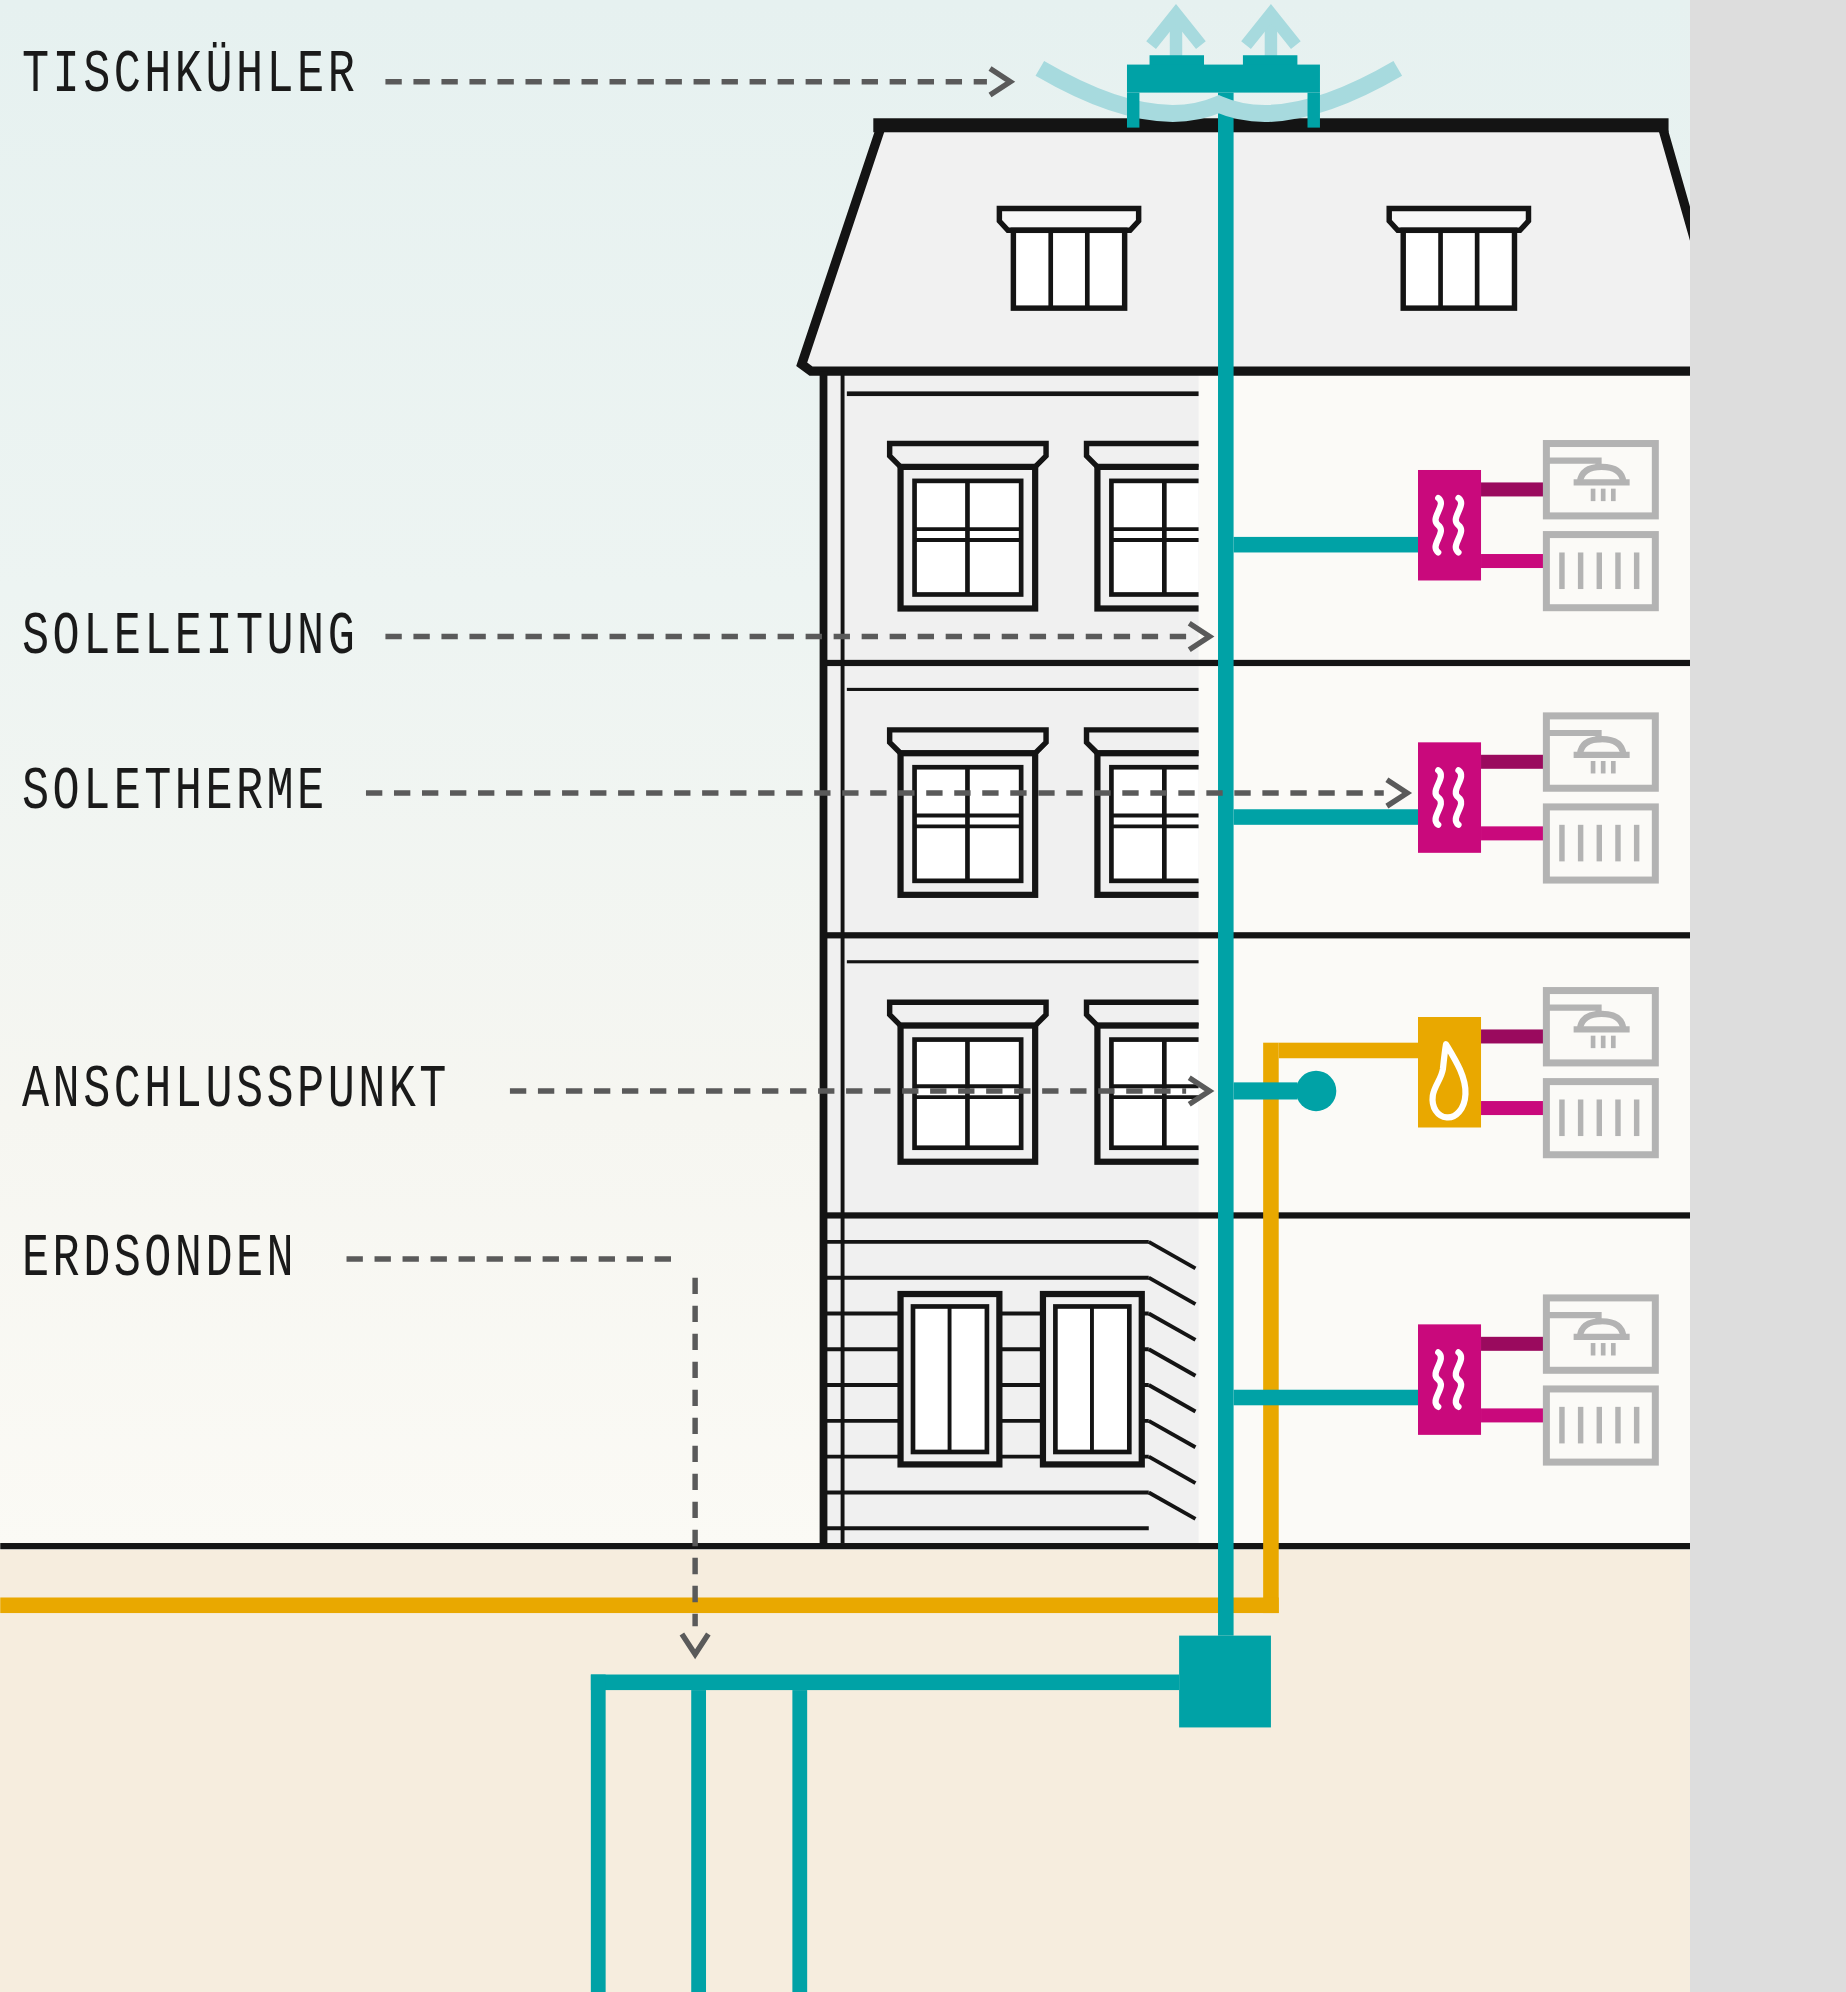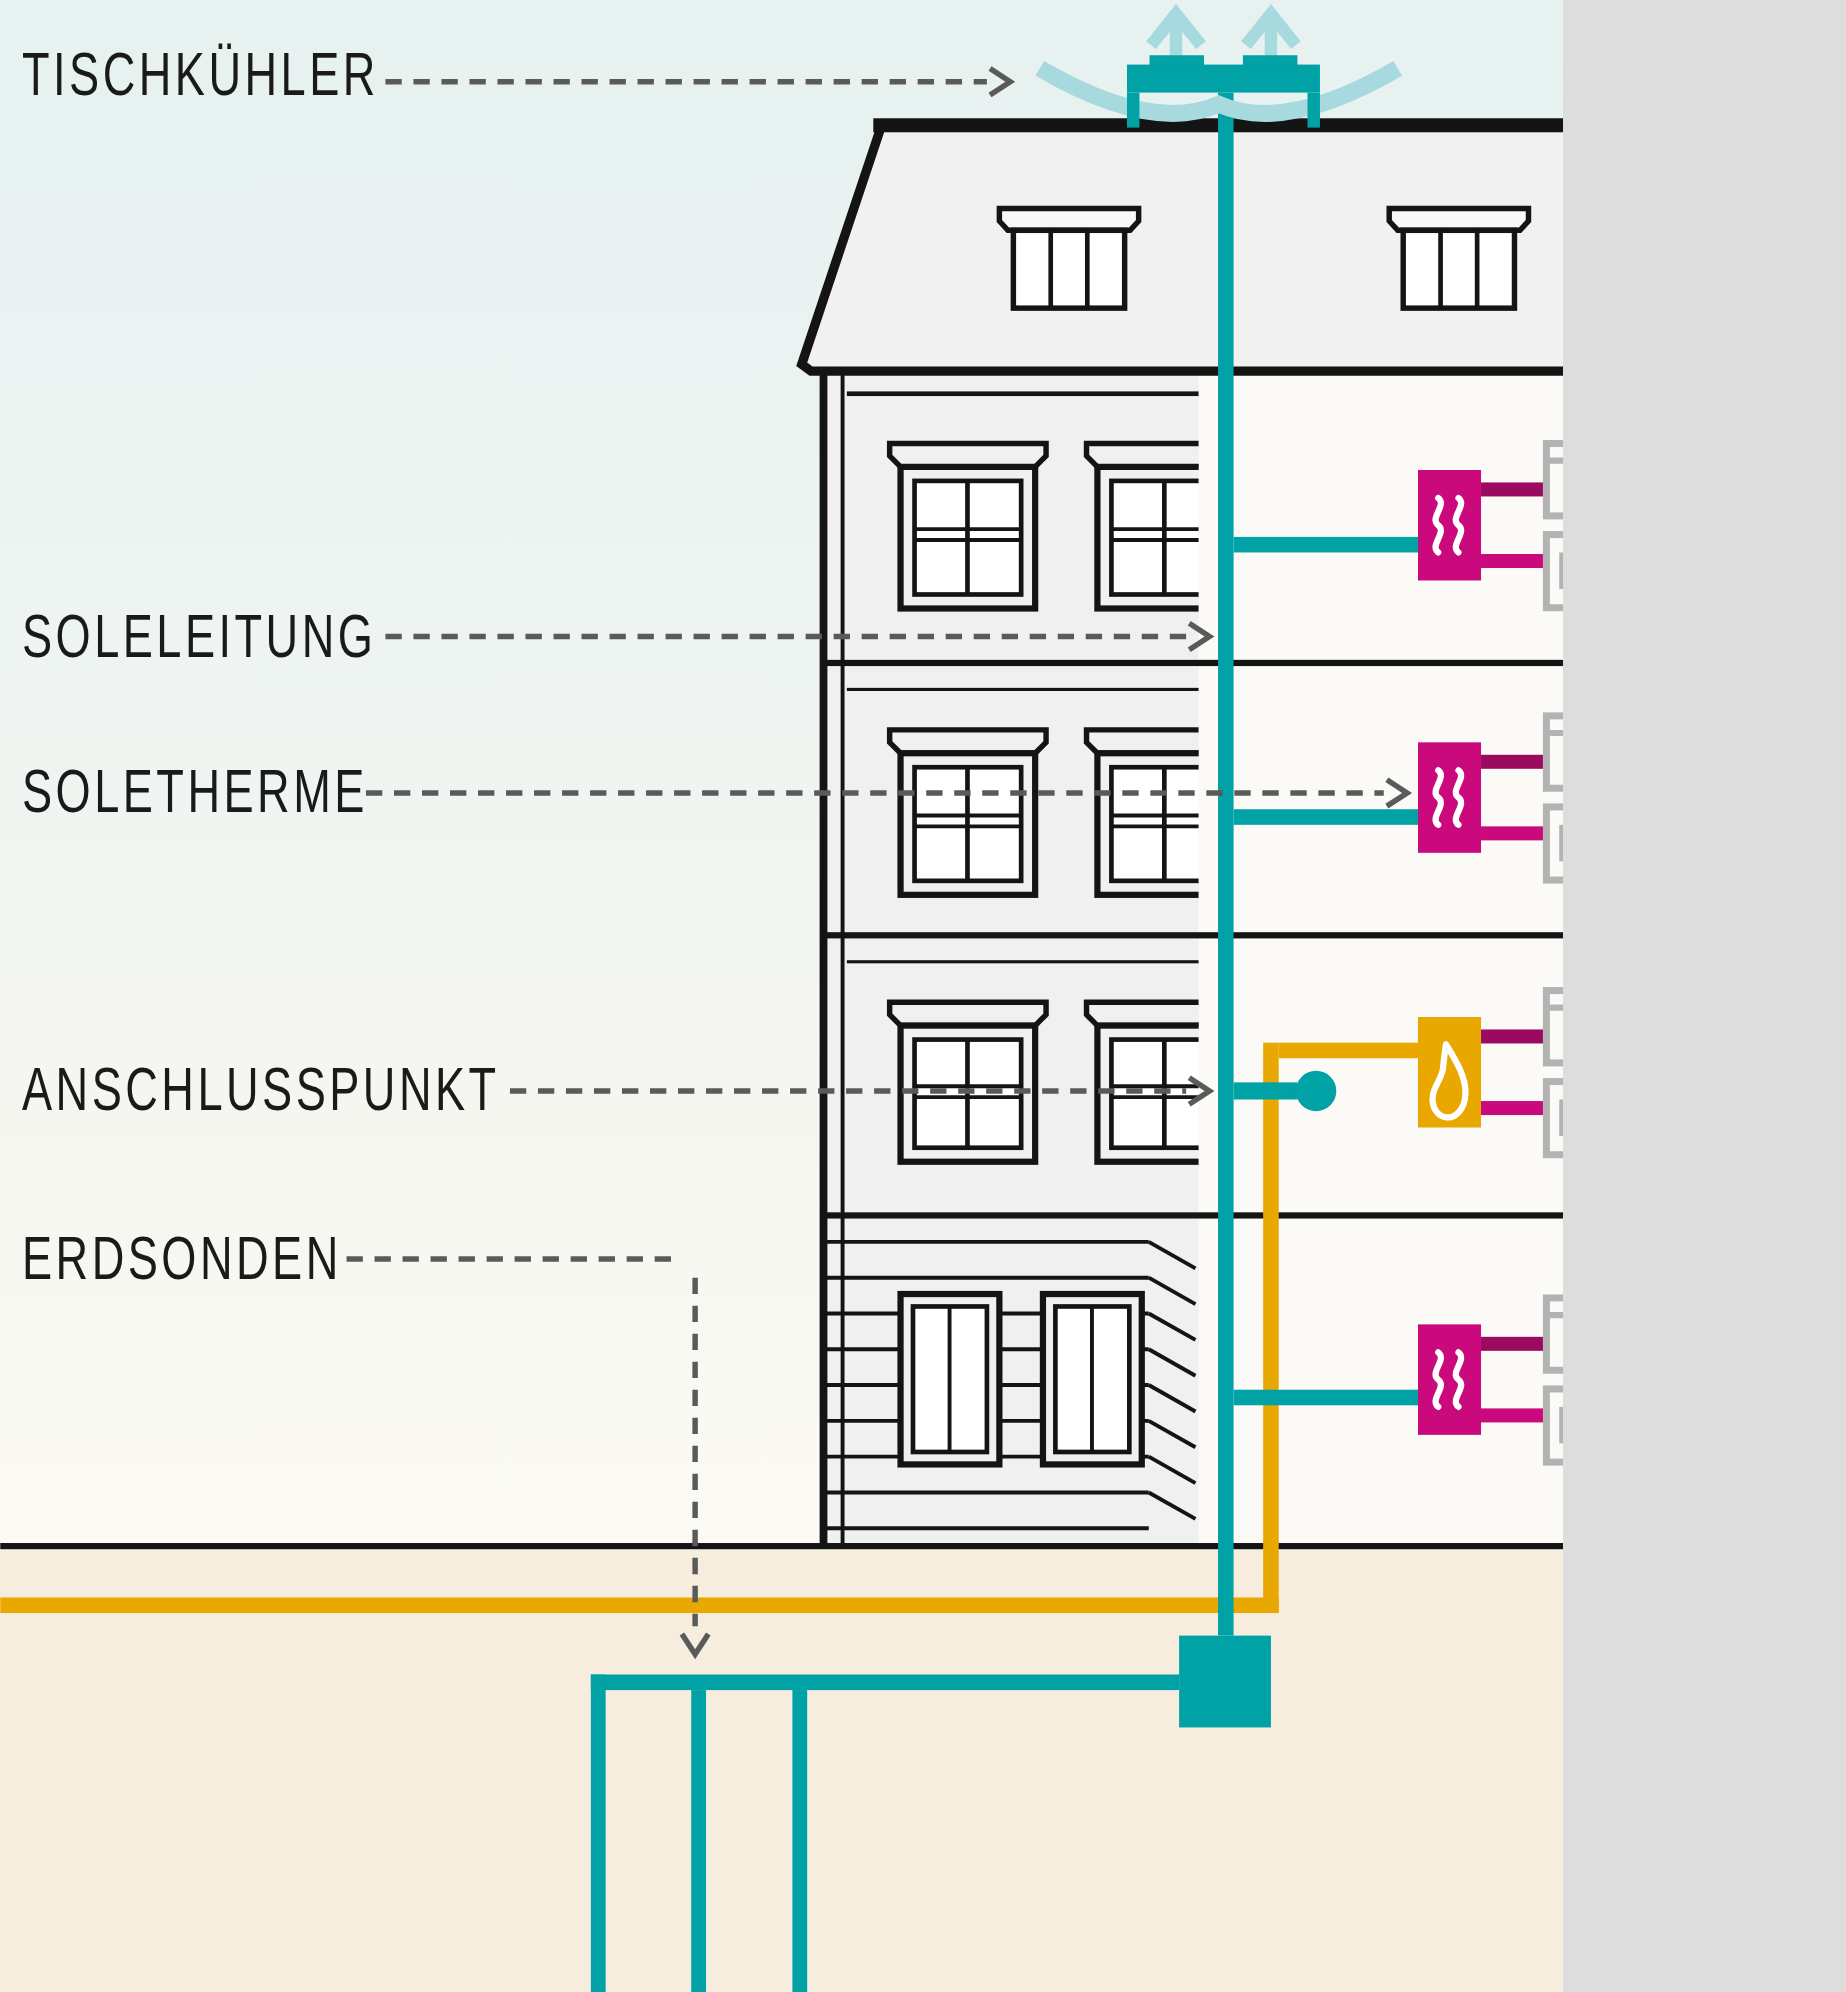--- a/index.html
+++ b/index.html
@@ -1,20 +1,20 @@
 <!DOCTYPE html>
 <html style="--c-teal: #00a2a6; --c-tealLight: #a7dade; --c-orange: #e9a800; --c-magenta: #c9097c; --c-magentaDark: #9a0a5e; --c-ink: #1a1a1a; --c-line: #141414; --c-dash: #5a5a5a; --c-iconGray: #b3b3b3; --c-skyTop: #e6f1f0; --c-skyBottom: #fbfaf5; --c-ground: #f6edde; --c-facade: #f0f0f0; --c-interior: #fbfaf7; --c-roof: #f1f1f1; --c-pane: #ffffff; --c-credit: #161616;font-size:12.5px"><head>
 <meta charset="utf-8">
 <style>
   html,body{margin:0;padding:0;background:#ddd;}
   #canvas{
     position:relative;
-    width:1563px;height:1992px;
+    width:1690px;height:1992px;
     overflow:hidden;
-    font-family:Liberation Sans, sans-serif;
+    font-family:Liberation Mono, monospace;
   }
   #sky{position:absolute;left:0;top:0;width:1847px;height:1550px;
     background:linear-gradient(180deg,var(--c-skyTop) 0%, #edf4f2 38%, #f6f6f1 72%, var(--c-skyBottom) 100%);}
   #soil{position:absolute;left:0;top:1550px;width:1847px;height:443px;background:var(--c-ground);}
   svg{position:absolute;left:0;top:0;}
   .label{
     position:absolute;left:22px;
     font-size:61px;line-height:61px;font-weight:400;
     letter-spacing:4.7px;color:var(--c-ink);
     transform:scaleX(.74);transform-origin:left center;

